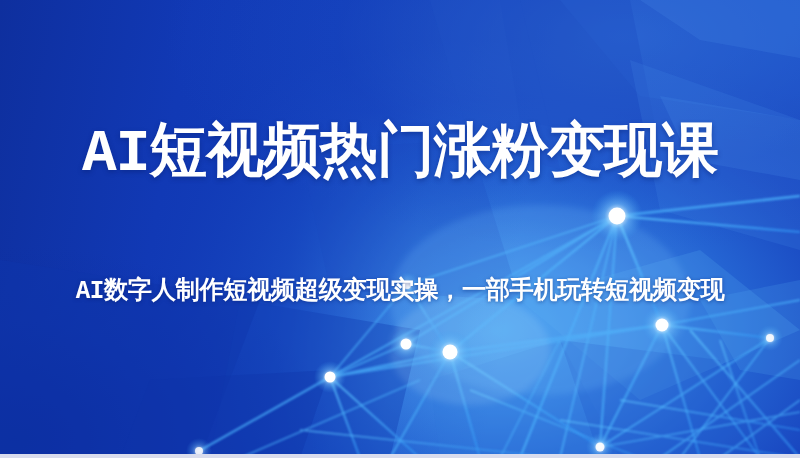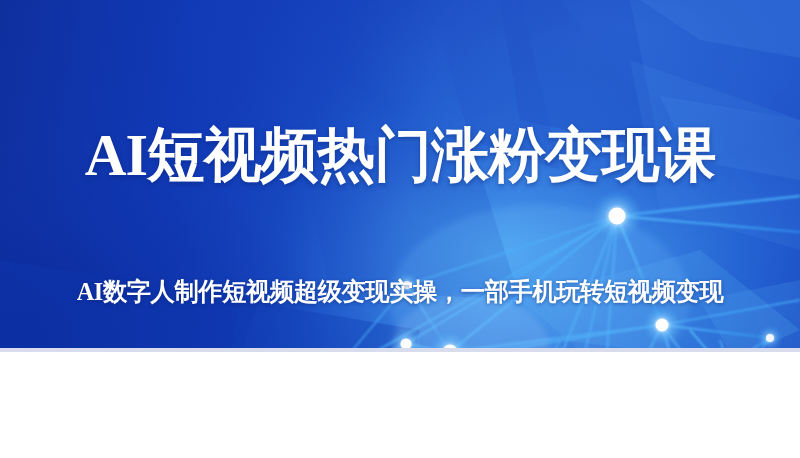--- a/index.html
+++ b/index.html
@@ -3,23 +3,23 @@
 <meta charset="utf-8">
 <style>
   html, body {
     margin: 0;
     padding: 0;
     background: #ffffff;
   }
   #banner {
     position: relative;
     width: 800px;
-    height: 352px;
+    height: 458px;
     overflow: hidden;
-    font-family: Liberation Serif, serif;
+    font-family: Liberation Mono, monospace;
     background: #d946ef;
   }
 
   
   .bg-base {
     position: absolute;
     inset: 0;
     background:
       radial-gradient(ellipse 520px 330px at 62% 72%, #4aa3f0 0%, #3b86e4 24%, #2463d2 48%, #1845bf 70%, #1139b5 88%);
   }

